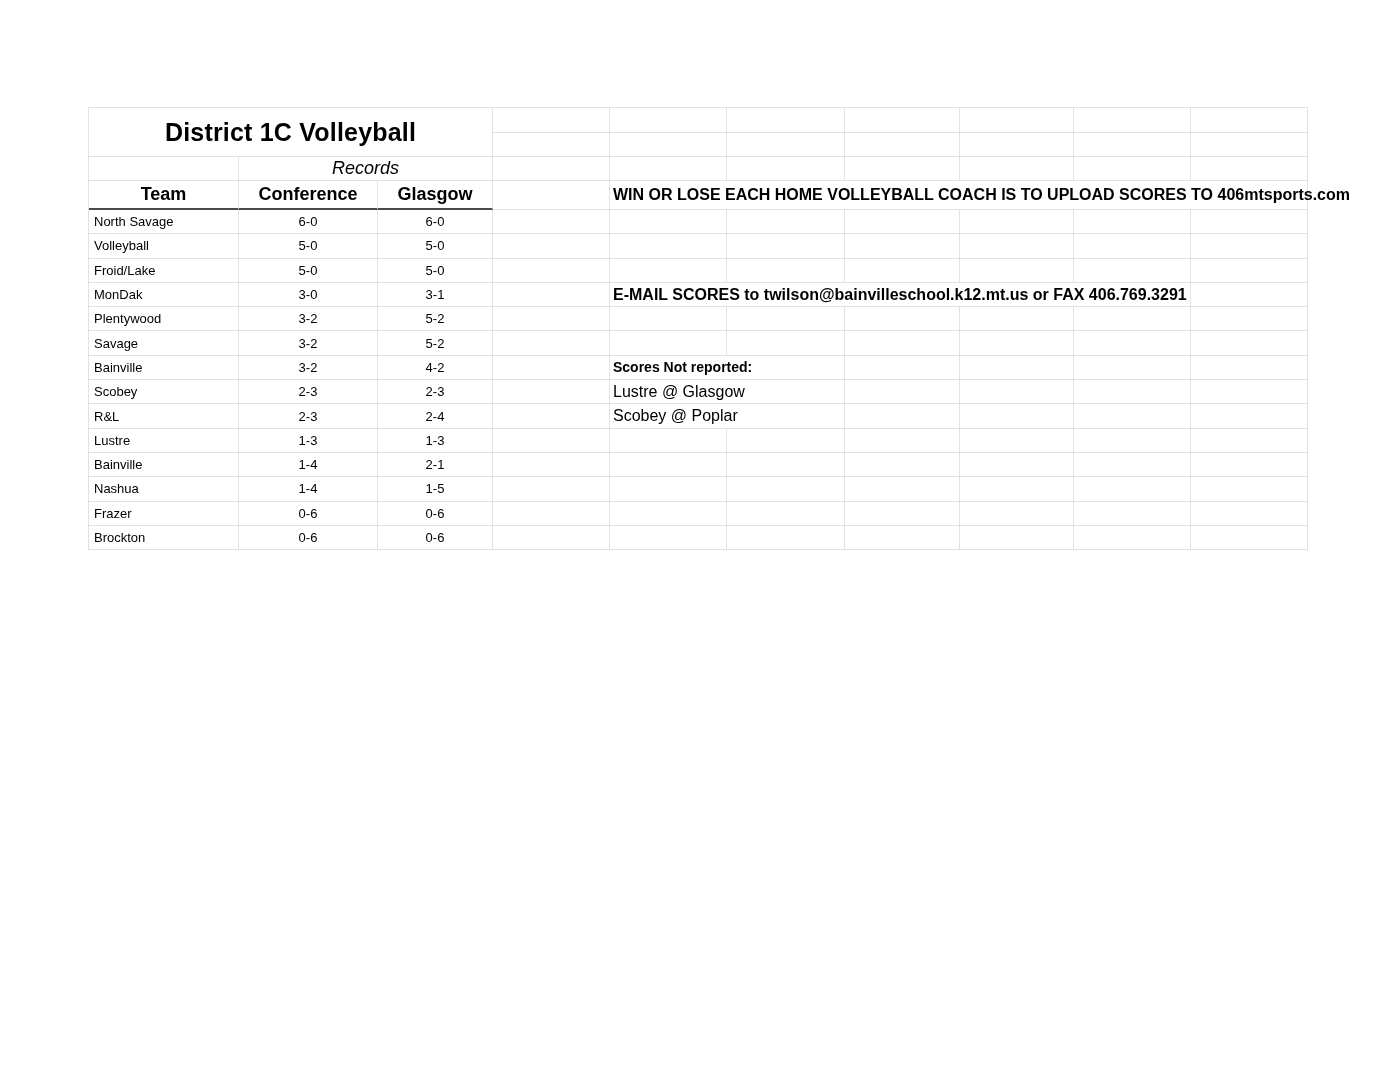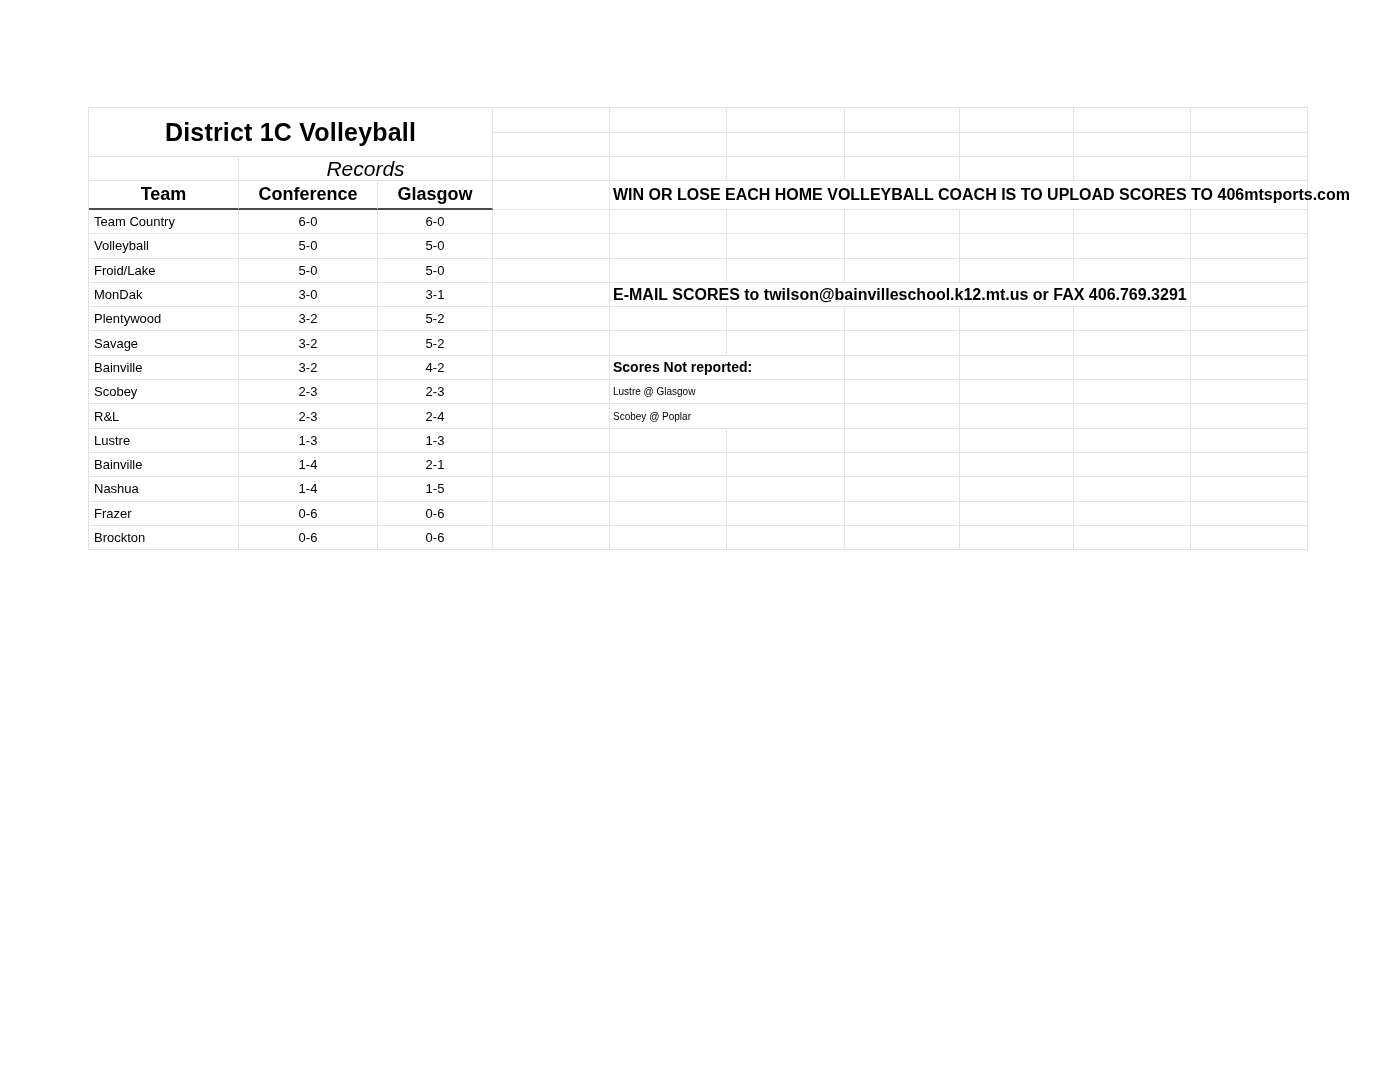--- a/index.html
+++ b/index.html
@@ -42,42 +42,42 @@
     grid-row:1 / span 2;
     justify-content:center;
     font-weight:bold;
     font-size:25px;
     letter-spacing:0.2px;
   }
   .records-cell{
     grid-column:2 / span 2;
     justify-content:center;
     font-style:italic;
-    font-size:21px;
+    font-size:18px;
   }
   .th{
     justify-content:center;
     font-weight:bold;
     font-size:18px;
     border-bottom:2px solid var(--thick);
   }
   .team{padding-left:5px;}
   .rec{justify-content:center;}
   .sp2{grid-column:span 2;}
   .sp5{grid-column:span 5;}
   .sp6{grid-column:span 6;}
   .announce{
     font-weight:bold;
     font-size:16px;
     padding-left:3px;
     background:#ffffff;
     z-index:2;
   }
   .plain-note{
-    font-size:10px;
+    font-size:16px;
     padding-left:3px;
     background:#ffffff;
     z-index:2;
   }
   .bold-note{
     font-weight:bold;
     font-size:14px;
     padding-left:3px;
     background:#ffffff;
     z-index:2;
@@ -113,21 +113,21 @@
   <div class="c"></div>
   <div class="c"></div>
   <div class="c"></div>
 
   <div class="c th">Team</div>
   <div class="c th">Conference</div>
   <div class="c th">Glasgow</div>
   <div class="c"></div>
   <div class="c sp6 announce">WIN OR LOSE EACH HOME VOLLEYBALL COACH IS TO UPLOAD SCORES TO 406mtsports.com</div>
 
-  <div class="c team">Team Country</div>
+  <div class="c team">North Savage</div>
   <div class="c rec">6-0</div>
   <div class="c rec">6-0</div>
   <div class="c"></div>
   <div class="c"></div>
   <div class="c"></div>
   <div class="c"></div>
   <div class="c"></div>
   <div class="c"></div>
   <div class="c"></div>
 

